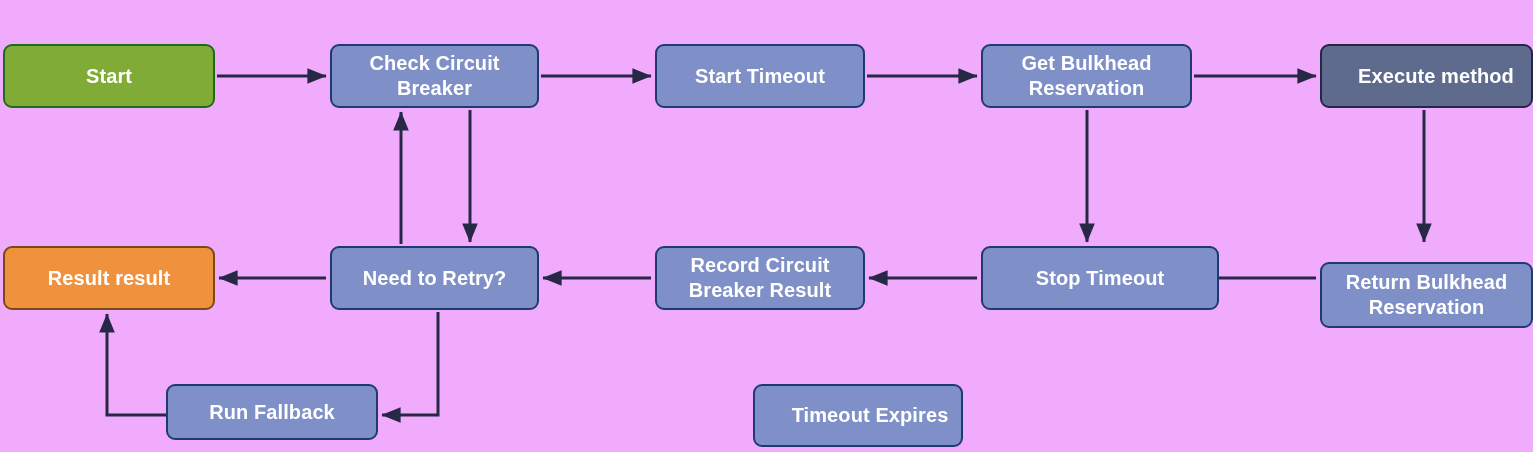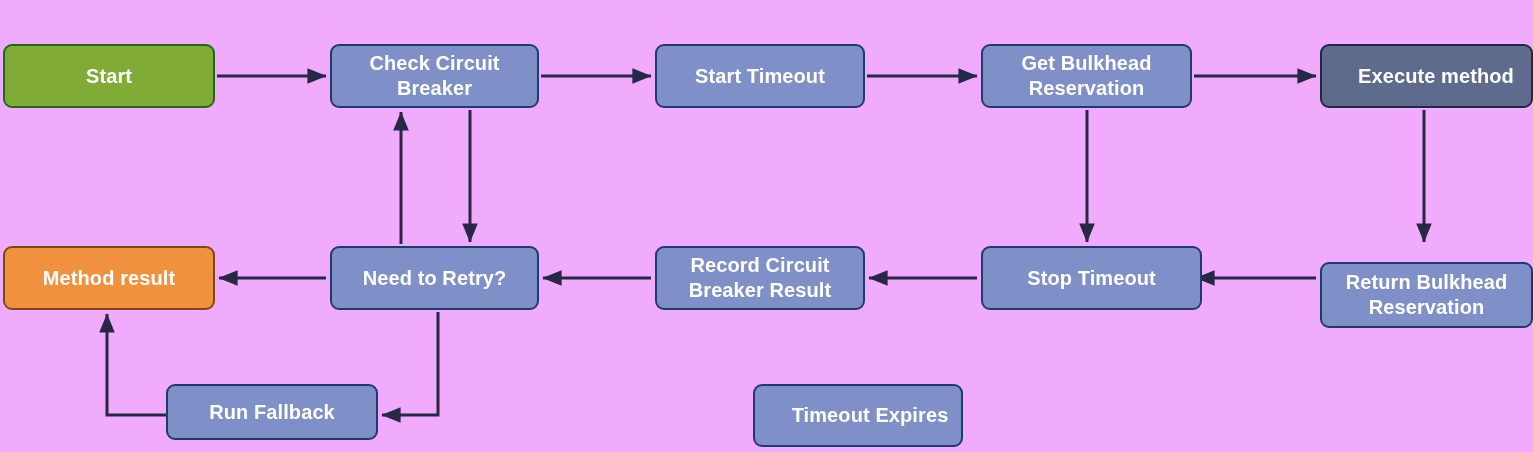--- a/index.html
+++ b/index.html
@@ -96,29 +96,29 @@
       <div class="node blue" style="left: 655px; top: 44px; width: 210px; height: 64px;">
         <span>Start Timeout</span>
       </div>
       <div class="node blue" style="left: 981px; top: 44px; width: 211px; height: 64px; text-align: center;">
         <span>Get Bulkhead Reservation</span>
       </div>
       <div class="node darkblue" style="left: 1320px; top: 44px; width: 213px; height: 64px; padding-left: 27px;">
         <span>Execute method</span>
       </div>
       <div class="node orange" style="left: 3px; top: 246px; width: 212px; height: 64px;">
-        <span>Method result</span>
+        <span>Result result</span>
       </div>
       <div class="node blue" style="left: 330px; top: 246px; width: 209px; height: 64px; text-align: right;">
         <span>Need to Retry?</span>
       </div>
       <div class="node blue" style="left: 655px; top: 246px; width: 210px; height: 64px;">
         <span>Record Circuit Breaker Result</span>
       </div>
-      <div class="node blue" style="left: 981px; top: 246px; width: 221px; height: 64px;">
+      <div class="node blue" style="left: 981px; top: 246px; width: 238px; height: 64px;">
         <span>Stop Timeout</span>
       </div>
       <div class="node blue" style="left: 1320px; top: 262px; width: 213px; height: 66px;">
         <span>Return Bulkhead Reservation</span>
       </div>
       <div class="node blue" style="left: 166px; top: 384px; width: 212px; height: 56px;">
         <span>Run Fallback</span>
       </div>
       <div class="node blue" style="left: 753px; top: 384px; width: 210px; height: 63px; padding-left: 32px;">
         <span>Timeout Expires</span>

